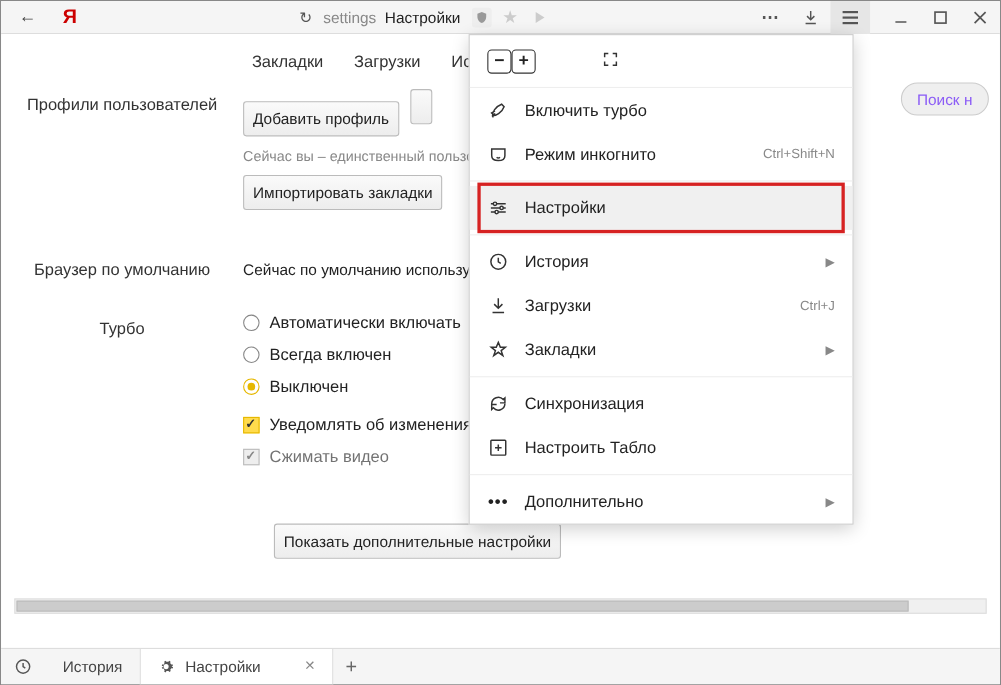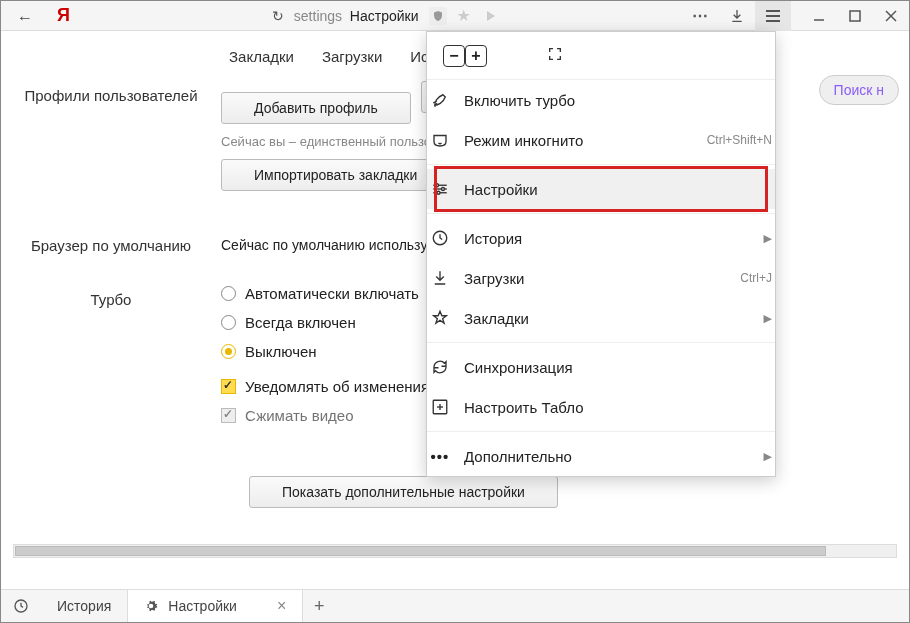--- a/index.html
+++ b/index.html
@@ -28,21 +28,21 @@
   
   .content { position: relative; height: 560px; background: #fff; overflow: hidden; }
   .nav-tabs { height: 50px; display: flex; align-items: center; gap: 28px; padding-left: 228px; color: #333; font-size: 15px; }
   .tab-item { cursor: pointer; }
   .search-btn { position: absolute; right: 10px; top: 44px; height: 30px; padding: 0 14px 0 14px; background: #efefef; border: 1px solid #ccc; border-radius: 15px; font-size: 14px; color: #8b5cf6; display: flex; align-items: center; }
   
   .settings-body { padding: 0 20px; }
   .row { display: flex; margin-bottom: 14px; }
   .row-label { width: 200px; text-align: center; padding-right: 20px; color: #333; font-size: 15px; padding-top: 6px; line-height: 1.2; }
   .row-content { flex: 1; }
-  .btn { display: inline-block; padding: 7px 32px; border: 1px solid #bbb; border-radius: 3px; background: linear-gradient(#fafafa,#ededed); font-size: 14px; cursor: pointer; }
+  .btn { display: inline-block; padding: 7px 8px; border: 1px solid #bbb; border-radius: 3px; background: linear-gradient(#fafafa,#ededed); font-size: 14px; cursor: pointer; }
   .btn-cut { width: 20px; overflow: hidden; margin-left: 6px; }
   .hint { color: #888; font-size: 13px; margin: 10px 0; }
   
   .radio-row, .check-row { display: flex; align-items: center; gap: 9px; margin-bottom: 12px; font-size: 15px; }
   .radio { width: 15px; height: 15px; border: 1px solid #888; border-radius: 50%; position: relative; }
   .radio.sel { border-color: #e6b800; }
   .radio.sel::after { content: ''; position: absolute; width: 7px; height: 7px; background: #e6b800; border-radius: 50%; top: 3px; left: 3px; }
   .check { width: 15px; height: 15px; border: 1px solid #aaa; position: relative; background: #fff; }
   .check.y { border-color: #e6b800; background: #ffdb4d; }
   .check::after { content: '✓'; position: absolute; font-size: 12px; color: #333; top: -2px; left: 1px; font-weight: bold; }
@@ -57,21 +57,21 @@
   .bb-tab.active { background: #fff; border-left: 1px solid #ddd; border-right: 1px solid #ddd; }
   .bb-plus { width: 20px; height: 20px; display: flex; align-items: center; justify-content: center; color: #666; font-size: 18px; margin-left: 6px; cursor: pointer; }
   .scrollbar { position: absolute; bottom: 33px; left: 12px; right: 12px; height: 14px; background: #f0f0f0; border: 1px solid #ddd; }
   .scroll-thumb { position: absolute; left: 1px; top: 1px; bottom: 1px; width: 92%; background: #ccc; border: 1px solid #bbb; }
   
   .menu { position: absolute; top: 30px; left: 425px; width: 350px; background: #fff; border: 1px solid #ccc; box-shadow: 0 4px 16px rgba(0,0,0,0.2); z-index: 100; }
   .menu-zoom { height: 48px; display: flex; align-items: center; padding: 0 16px; border-bottom: 1px solid #eee; }
   .zoom-btn { width: 22px; height: 22px; border: 1.5px solid #333; border-radius: 4px; display: flex; align-items: center; justify-content: center; font-size: 16px; font-weight: bold; cursor: pointer; }
   .zoom-val { flex: 1; text-align: center; color: #777; font-size: 14px; }
   .fs-ico { margin-left: auto; }
-  .menu-item { height: 40px; display: flex; align-items: center; padding: 0 3px; gap: 14px; font-size: 15px; cursor: pointer; position: relative; }
+  .menu-item { height: 40px; display: flex; align-items: center; padding: 0 16px; gap: 14px; font-size: 15px; cursor: pointer; position: relative; }
   .menu-item.hl { background: #f0f0f0; }
   .menu-ico-slot { width: 20px; display: flex; align-items: center; justify-content: center; }
   .menu-ico-slot svg { width: 18px; height: 18px; }
   .menu-label { flex: 1; }
   .menu-short { color: #888; font-size: 12px; margin-left: 32px; }
   .menu-arrow { color: #888; font-size: 11px; }
   .menu-dot { width: 8px; height: 8px; background: #fc0; border-radius: 50%; }
   .menu-sep { height: 1px; background: #eee; margin: 4px 0; }
   .redbox { position: absolute; border: 3px solid #d62222; left: 7px; right: 7px; top: -3px; bottom: -3px; pointer-events: none; }
 </style>

